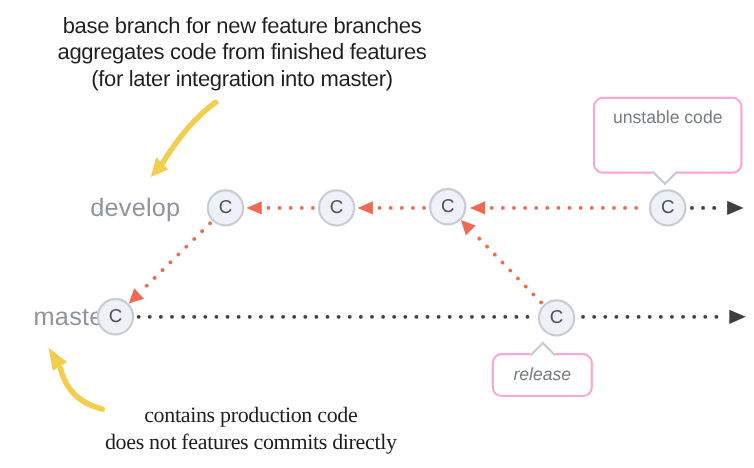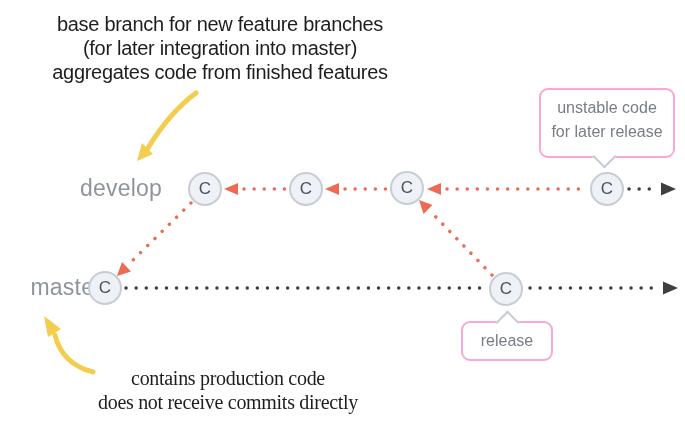--- a/index.html
+++ b/index.html
@@ -9,51 +9,51 @@
   }
   .note {
     position:absolute; text-align:center; color:#1e1e1e;
     font-size:20px; line-height:24px; letter-spacing:-0.3px;
   }
   .note-top    { left:15px; top:12px;  width:410px; }
   .note-bottom { left:28px; top:366px; width:400px;font-family:Liberation Serif, serif; }
   .branch-label {
     position:absolute; color:#8f949c; font-size:23px; letter-spacing:0.2px;
   }
-  .lbl-develop { left:80px; top:175px; width:94px; text-align:left; }
+  .lbl-develop { left:70px; top:175px; width:94px; text-align:right; }
   .lbl-master  { left:2px;  top:274px; width:76px; text-align:right;margin-left:24px; }
   .svg-layer { position:absolute; left:0; top:0; z-index:1; }
   .dots { fill:none; stroke-linecap:round; stroke-dasharray:0.1 10; stroke-width:3.4; }
   .hand { fill:none; stroke-linecap:round; stroke-width:5; }
   .commit {
     position:absolute; width:30px; height:30px; z-index:2;
     border:2px solid #c8cdd5; border-radius:50%; background:#eef1f6;
     color:#4d525a; font-size:17px; line-height:30px; text-align:center;
   }
   .callout {
     position:absolute; background:#ffffff; border:2px solid #f9a8d4; border-radius:9px;
     color:#787d84; font-size:16px; text-align:center; z-index:3;
   }
   .callout-unstable { left:539px; top:88px;  width:132px; height:60px; line-height:24px; padding-top:6px; box-sizing:content-box; }
-  .callout-release  { left:461px; top:321px; width:88px;  height:36px; line-height:36px; }
+  .callout-release  { left:447px; top:321px; width:88px;  height:36px; line-height:36px;font-style:italic; }
   .tail {
     position:absolute; width:15px; height:15px; background:#ffffff; transform:rotate(45deg);
   }
   .tail-down { bottom:-9px; left:55px; border-right:2px solid #c7cbd1; border-bottom:2px solid #c7cbd1; }
   .tail-up   { top:-9px;    left:36px; border-left:2px solid #c7cbd1;  border-top:2px solid #c7cbd1; }
 </style>
 </head>
 <body>
 
 <div class="stage">
 
   <div class="note note-top">
     <div>base branch for new feature branches</div>
+    <div>aggregates code from finished features</div>
     <div>(for later integration into master)</div>
-    <div>aggregates code from finished features</div>
   </div>
 
   <svg class="svg-layer" width="685" height="425" viewBox="0 0 685 425">
 
     <g>
       <polygon points="224,189 238,183 238,195" fill="#ed6b52"></polygon>
       <line class="dots" x1="244" y1="189" x2="287" y2="189" stroke="#ed6b52"></line>
       <polygon points="325,189 339,183 339,195" fill="#ed6b52"></polygon>
       <line class="dots" x1="345" y1="189" x2="388" y2="189" stroke="#ed6b52"></line>
       <polygon points="427,189 441,183 441,195" fill="#ed6b52"></polygon>
@@ -95,27 +95,26 @@
   <div class="commit" style="left:188px; top:172px;">C</div>
   <div class="commit" style="left:289px; top:172px;">C</div>
   <div class="commit" style="left:390px; top:171px;">C</div>
   <div class="commit" style="left:590px; top:172px;">C</div>
 
   <div class="commit" style="left:88px; top:271px;">C</div>
   <div class="commit" style="left:489px; top:272px;">C</div>
 
   <div class="callout callout-unstable">
     <div>unstable code</div>
-    <div>for later release</div>
     <div class="tail tail-down"></div>
   </div>
 
   <div class="callout callout-release">
     <span>release</span>
     <div class="tail tail-up"></div>
   </div>
 
   <div class="note note-bottom">
     <div>contains production code</div>
-    <div>does not receive commits directly</div>
+    <div>does not features commits directly</div>
   </div>
 
 </div>
 
 </body></html>

